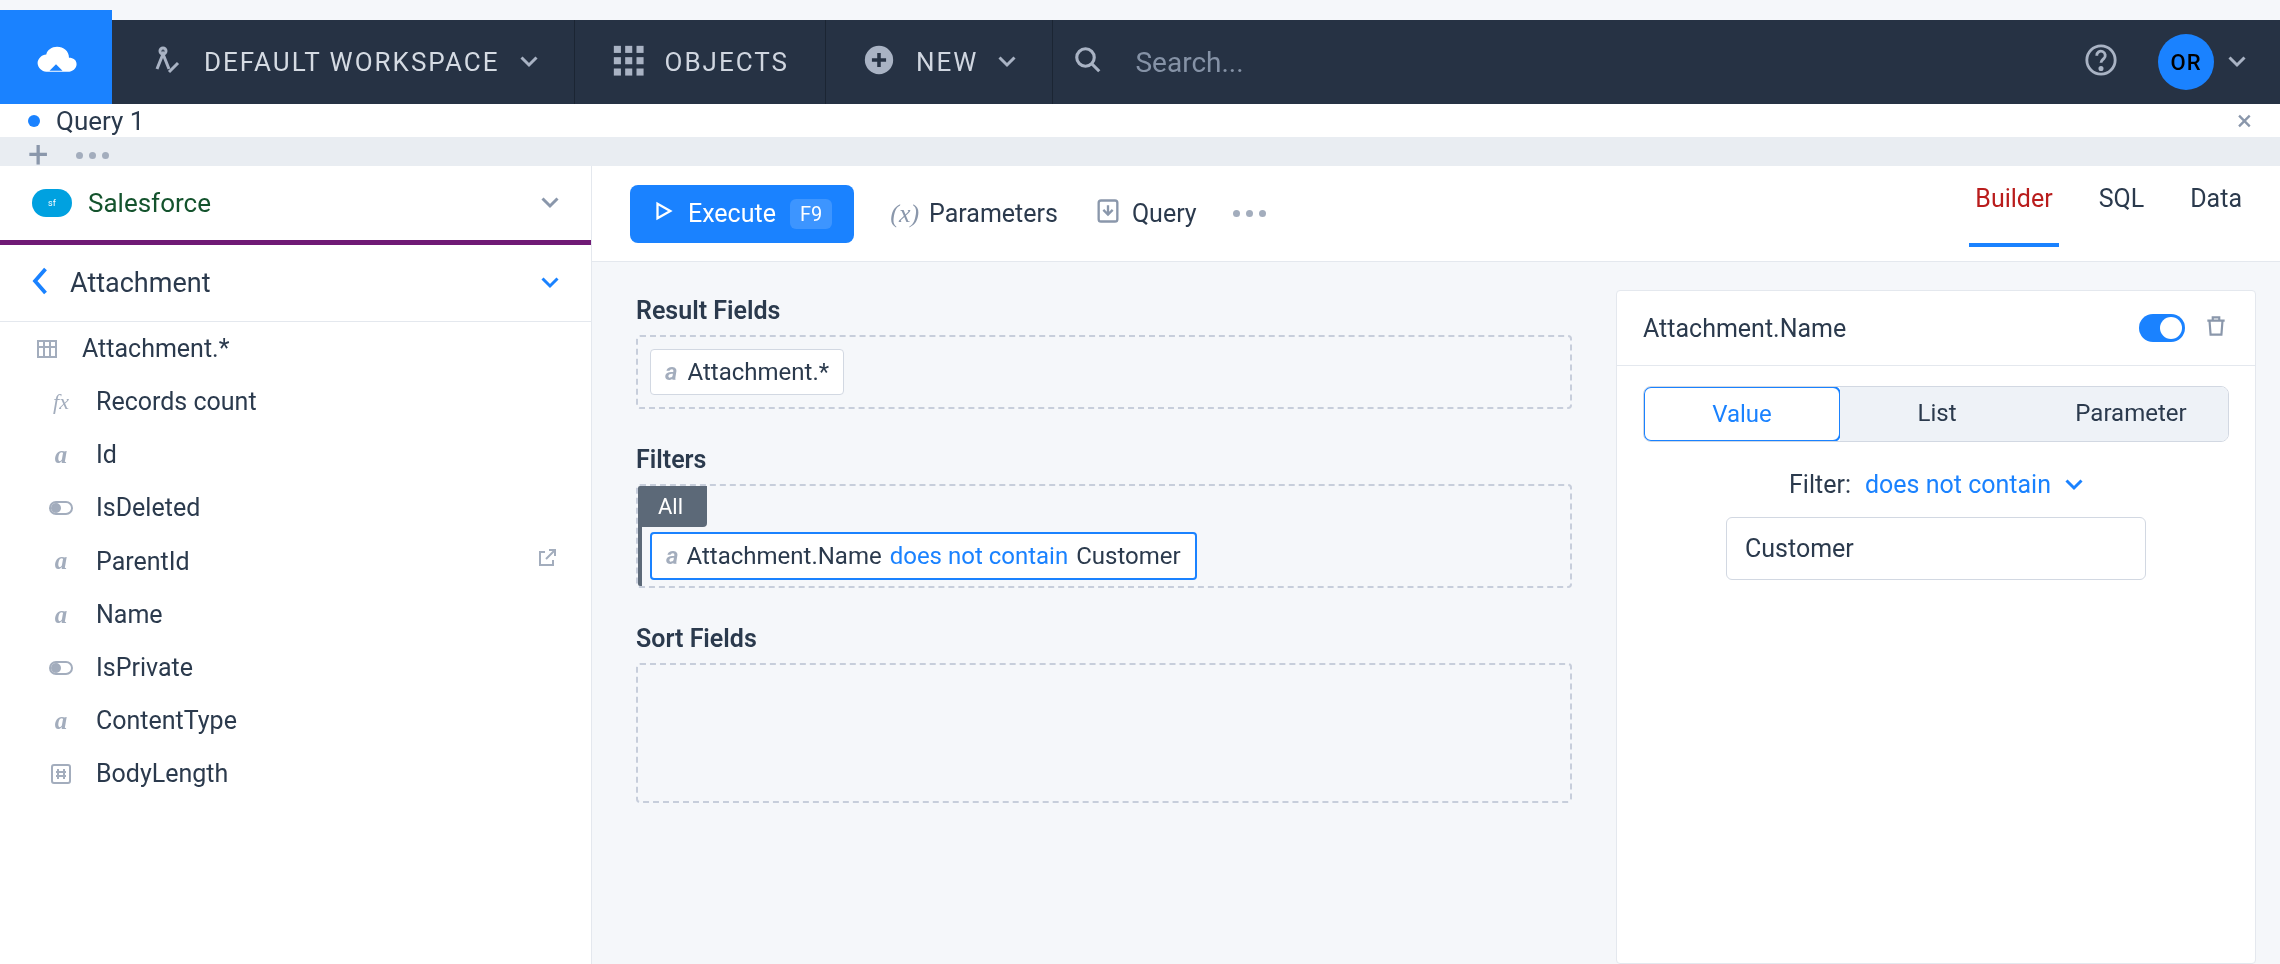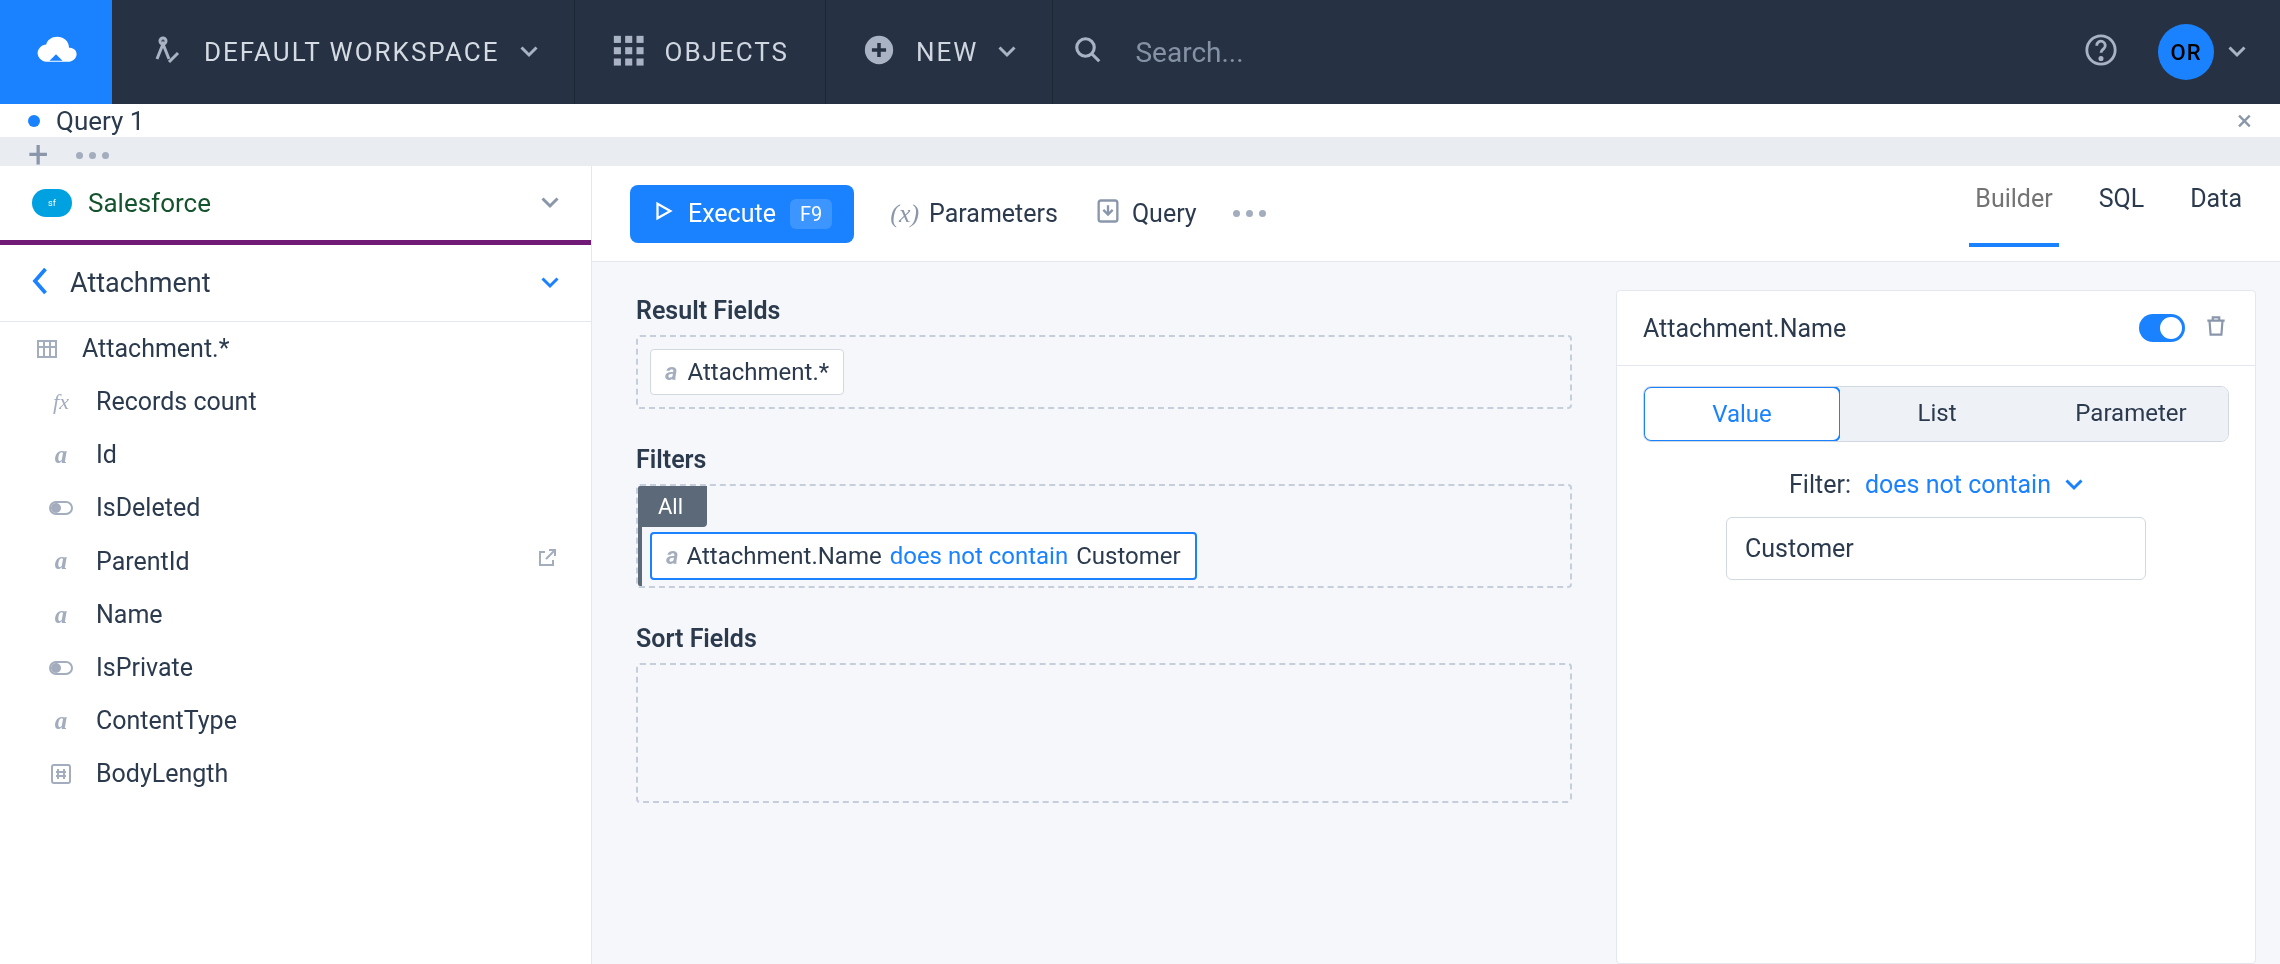--- a/index.html
+++ b/index.html
@@ -1,19 +1,19 @@
 <!DOCTYPE html>
 <html><head>
 <meta charset="utf-8">
 <style>
 * { box-sizing: border-box; margin: 0; padding: 0; font-family: -apple-system, BlinkMacSystemFont, "Segoe UI", Roboto, sans-serif; }
 body { background: #f5f7fa; width: 2280px; height: 964px; overflow: hidden; }
 
 
-.topbar { height: 104px; background: #263244; display: flex; align-items: center; color: #d0d6e0; }
+.topbar { height: 84px; background: #263244; display: flex; align-items: center; color: #d0d6e0; margin-top: 20px; }
 .logo-box { width: 112px; height: 104px; background: #1a82ff; display: flex; align-items: center; justify-content: center; }
 .logo-box svg { width: 52px; height: 52px; }
 .ws-group { display: flex; align-items: center; gap: 20px; padding: 0 36px; height: 100%; }
 .ws-icon svg { width: 36px; height: 36px; }
 .ws-label { font-size: 26px; letter-spacing: 2px; color: #d5dbe3; }
 .topbar-sep { width: 1px; height: 100%; background: #1b2533; }
 .grid-icon svg { width: 34px; height: 34px; }
 .topbtn-label { font-size: 26px; letter-spacing: 2px; }
 .plus-circle svg { width: 34px; height: 34px; }
 .chev-down { width: 18px; height: 18px; display:inline-flex; align-items:center; justify-content:center;}
@@ -75,21 +75,21 @@
 .exec-btn { background: #1a82ff; color: #fff; border: none; border-radius: 8px; padding: 14px 22px; display: flex; align-items: center; gap: 14px; font-size: 25px; cursor: pointer; }
 .exec-btn .kbd { background: #3d95ff; border-radius: 6px; padding: 3px 10px; font-size: 20px; }
 .play-icon svg { width: 22px; height: 22px; }
 .tool-item { display: flex; align-items: center; gap: 10px; font-size: 25px; color: #2b3a4d; cursor: pointer; }
 .tool-item .ic { color: #8a97ab; }
 .tool-item .ic svg { width: 28px; height: 28px; }
 .ctoolbar .dots { display: flex; gap: 6px; }
 .ctoolbar .dots span { width: 7px; height: 7px; border-radius: 50%; background: #a3adbd; }
 .ctabs { margin-left: auto; display: flex; gap: 46px; }
 .ctab { font-size: 25px; color: #2b3a4d; padding-bottom: 30px; cursor: pointer; position: relative; }
-.ctab.active { color: #737373; }
+.ctab.active { color: #b91c1c; }
 .ctab.active::after { content: ""; position: absolute; bottom: -4px; left: -6px; right: -6px; height: 4px; background: #1a82ff; }
 
 
 .builder-wrap { display: flex; flex: 1; }
 .builder { flex: 1; padding: 34px 44px; }
 .inspector { width: 640px; background: #fff; margin: 28px 24px 0 0; border-radius: 4px; border: 1px solid #e4e8ee; padding: 0; }
 
 .section-title { font-size: 25px; font-weight: 600; color: #2b3a4d; margin-bottom: 10px; }
 .dashed-box { border: 2px dashed #c7cedb; border-radius: 4px; padding: 12px; min-height: 70px; margin-bottom: 36px; }
 .chip { display: inline-flex; align-items: center; gap: 10px; background: #fff; border: 1px solid #d2d8e2; border-radius: 4px; padding: 8px 14px; font-size: 24px; color: #2b3a4d; }

